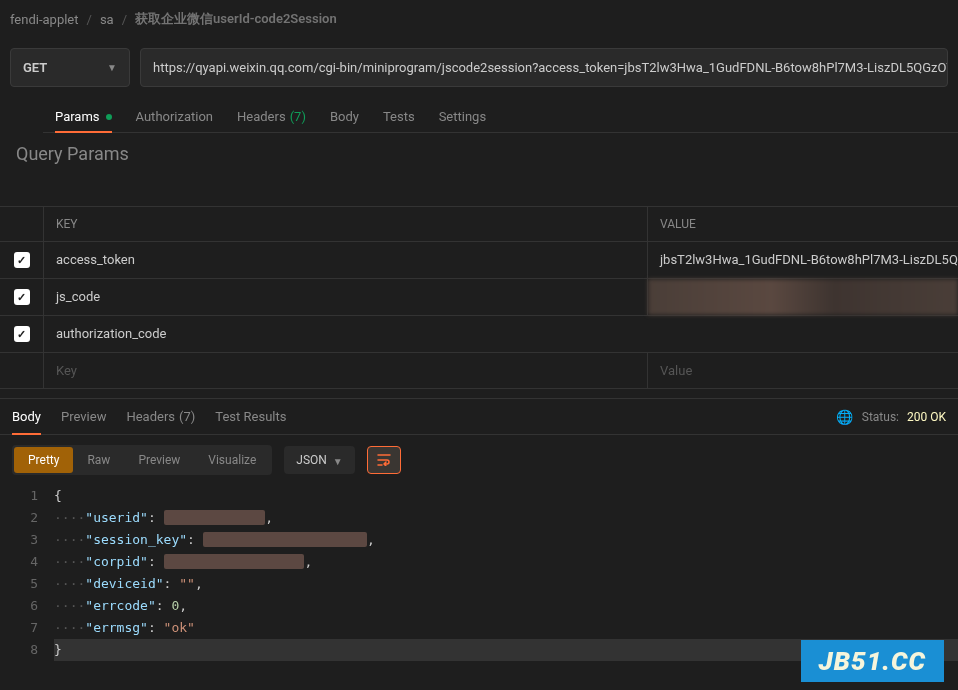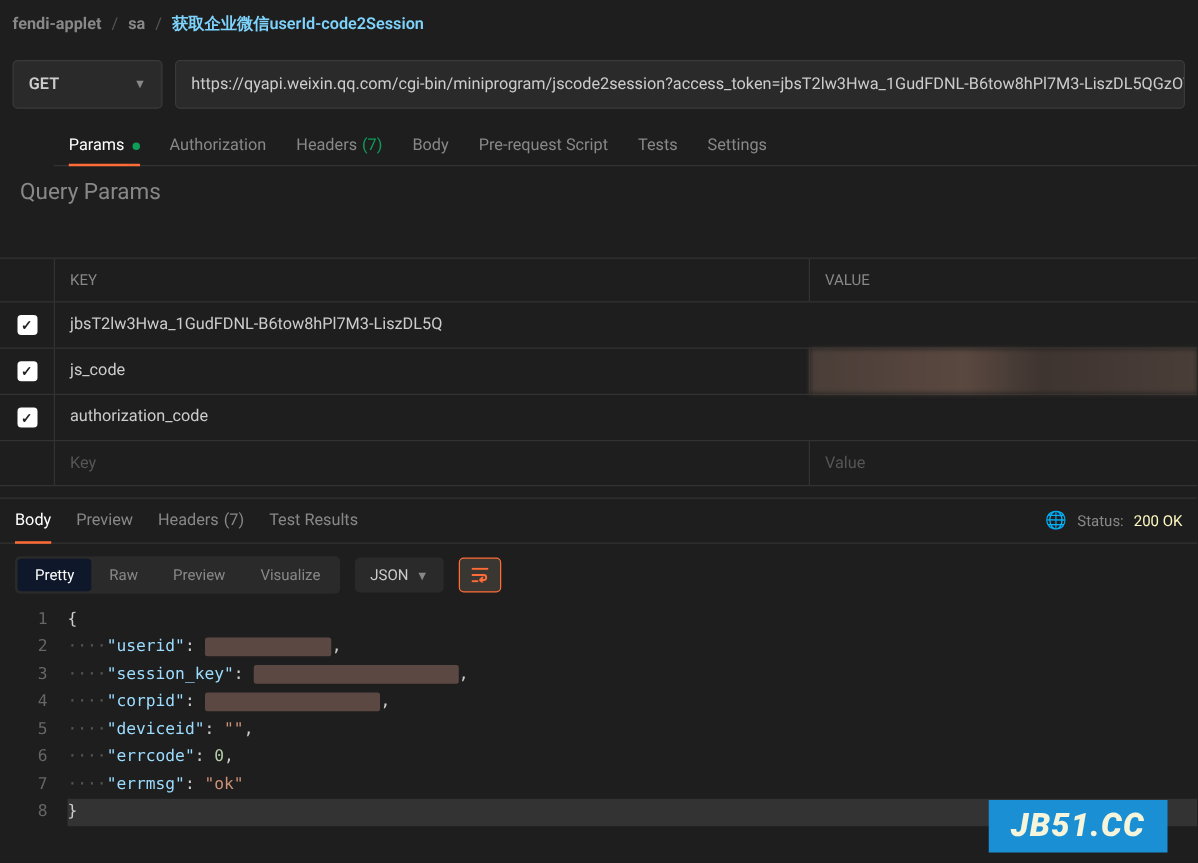--- a/index.html
+++ b/index.html
@@ -18,24 +18,24 @@
       position: relative;
     }
     .breadcrumb {
       padding: 10px 10px;
       display: flex;
       align-items: center;
       gap: 8px;
       color: #888;
     }
     .breadcrumb-item {
-      font-weight: 700;
+      font-weight: 400;
     }
     .breadcrumb-last {
-      color: #7dd3fc;
+      color: #737373;
       font-weight: 600;
     }
     .breadcrumb-sep {
       color: #555;
     }
     .request-bar {
       display: flex;
       gap: 10px;
       padding: 10px;
       align-items: stretch;
@@ -235,21 +235,21 @@
       padding: 2px;
     }
     .view-tab {
       padding: 6px 14px;
       color: #888;
       cursor: pointer;
       border-radius: 3px;
       font-size: 12px;
     }
     .view-tab.active {
-      background: #0f172a;
+      background: #a16207;
       color: #fff;
     }
     .format-select {
       display: flex;
       align-items: flex-end;
       gap: 6px;
       background: #2a2a2a;
       padding: 7px 12px;
       border-radius: 4px;
       cursor: pointer;
@@ -295,21 +295,21 @@
     .punct { color: #ccc; }
     .indent { color: #555; letter-spacing: 0px; }
     .redacted {
       background: #5c4842;
       color: transparent;
       border-radius: 2px;
     }
     .watermark {
       position: absolute;
       bottom: 8px;
-      right: 24px;
+      right: 14px;
       background: #1a8fd4;
       color: #f5f5dc;
       font-weight: 900;
       font-style: italic;
       font-size: 26px;
       padding: 6px 18px;
       letter-spacing: 1px;
     }
     .redact-img {
       filter: blur(2px);
@@ -340,37 +340,37 @@
   <div class="tab active">
     <span>Params</span>
     <span class="dot"></span>
   </div>
   <div class="tab">Authorization</div>
   <div class="tab">
     <span>Headers</span>
     <span class="count">(7)</span>
   </div>
   <div class="tab">Body</div>
-  <div class="tab">Pre-request Script</div>
   <div class="tab">Tests</div>
   <div class="tab">Settings</div>
 </div>
 
 <div class="query-params-label">Query Params</div>
 
 <div class="params-table">
   <div class="params-header">
     <div class="check-col"></div>
     <div class="key-col">KEY</div>
     <div class="value-col">VALUE</div>
   </div>
   <div class="params-row">
     <div class="check-col">
         <div class="checkbox">✓</div>
       </div>
+    <div class="key-col">access_token</div>
     <div class="value-col">jbsT2lw3Hwa_1GudFDNL-B6tow8hPl7M3-LiszDL5QG</div>
   </div>
   <div class="params-row">
     <div class="check-col">
         <div class="checkbox">✓</div>
       </div>
     <div class="key-col">js_code</div>
     <div class="value-col redact-img">iuMco7lVsMVXsbb__8_____51_HuwIBuIbr7wmXYbGY</div>
   </div>
   <div class="params-row">

